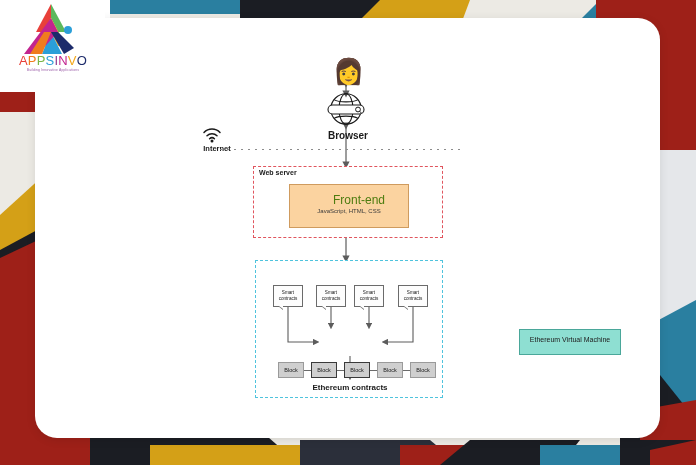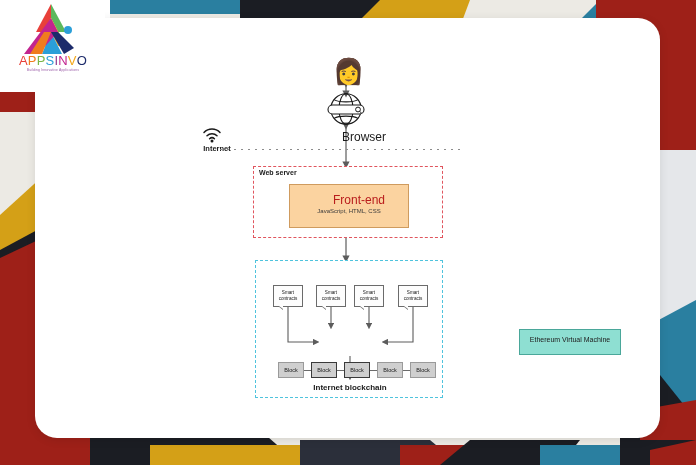--- a/index.html
+++ b/index.html
@@ -79,22 +79,22 @@
   
   #avatar {
     position: absolute; left: 298px; top: 38px;
     width: 26px; height: 30px;
     font-size: 25px; line-height: 30px; text-align: center;
   }
 
   
   #browser-icon { position: absolute; left: 288px; top: 74px; }
   #browser-label {
-    left: 284px; top: 112px; width: 90px;
-    font-size: 12px; font-weight: normal;
+    left: 268px; top: 112px; width: 90px;
+    font-size: 10px; font-weight: bold;
   }
 
   
   #wifi-icon { position: absolute; left: 167px; top: 110px; }
   #internet-label {
     left: 143px; top: 126px; width: 78px;
     font-size: 7.5px; font-weight: bold;
   }
   #internet-dots {
     position: absolute; left: 185px; top: 131px;
@@ -114,21 +114,21 @@
     font-size: 7px; font-weight: bold; text-align: left;
   }
   #frontend-box {
     position: absolute; left: 254px; top: 166px;
     width: 120px; height: 44px;
     background: #fbd3a0;
     border: 1px solid #cf9b5e;
   }
   #frontend-title {
     left: 254px; top: 175px; width: 140px;
-    font-size: 12px; color: #b91c1c;
+    font-size: 12px; color: #4d7c0f;
   }
   #frontend-sub {
     left: 254px; top: 190px; width: 120px;
     font-size: 6px; color: #3a3a3a;
   }
 
   
   #blockchain-box {
     position: absolute; left: 220px; top: 242px;
     width: 188px; height: 138px;
@@ -332,21 +332,21 @@
         <div class="block-connector" style="left:81px;  top:109px; width:11px;"></div>
         <div class="block-connector" style="left:114px; top:109px; width:11px;"></div>
         <div class="block-connector" style="left:147px; top:109px; width:11px;"></div>
 
         <div class="block" style="left:22px;  top:101px;">Block</div>
         <div class="block strong" style="left:55px;  top:101px;">Block</div>
         <div class="block strong" style="left:88px;  top:101px;">Block</div>
         <div class="block" style="left:121px; top:101px;">Block</div>
         <div class="block" style="left:154px; top:101px;">Block</div>
 
-        <div class="node-label" id="chain-label" style="left:18px;top:122px;width:152px;">Internet blockchain</div>
+        <div class="node-label" id="chain-label" style="left:18px;top:122px;width:152px;">Ethereum contracts</div>
       </div>
 
     </div>
   </div>
 
   <div id="logo-badge">
     <div id="logo-circle"></div>
     <svg id="logo-mark" width="58" height="56" viewBox="0 0 58 56">
       <polygon points="29,2 44,30 36,30 29,16" fill="#5cb85c"></polygon>
       <polygon points="29,2 14,30 22,30 29,16" fill="#e8403a"></polygon>

